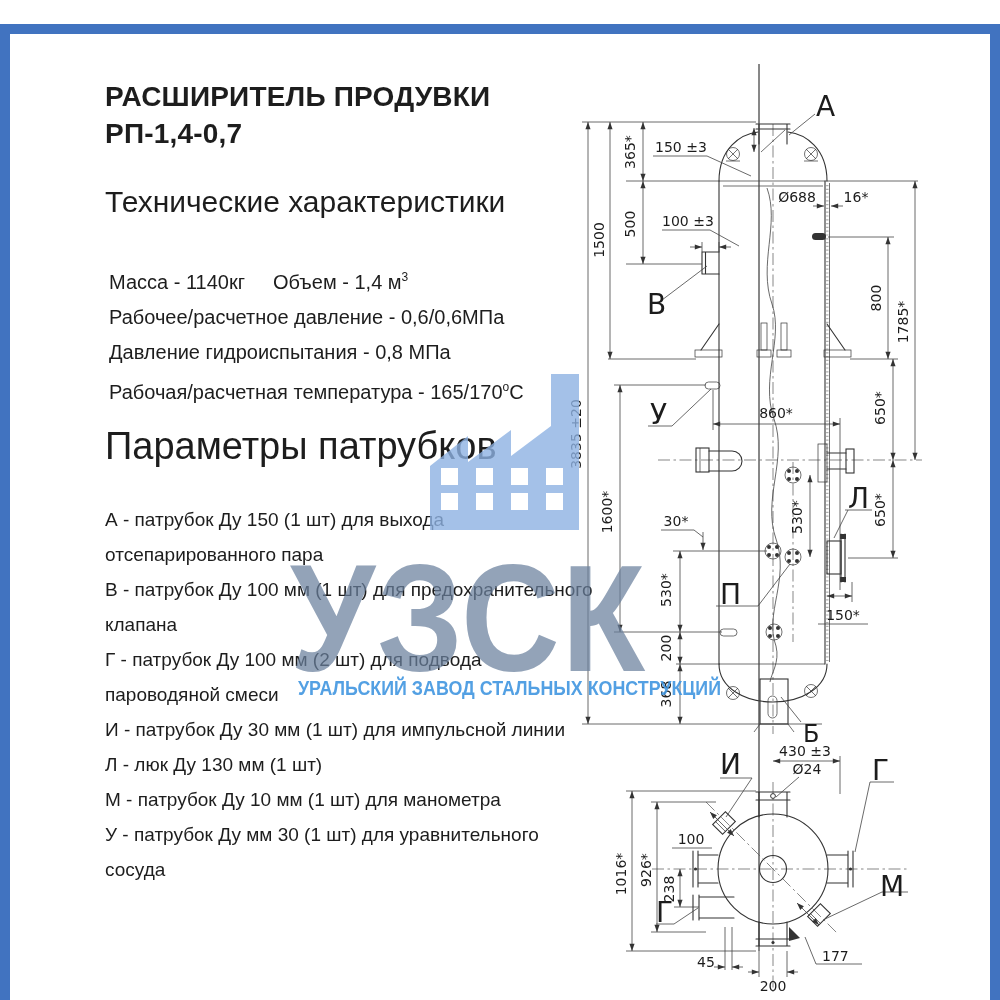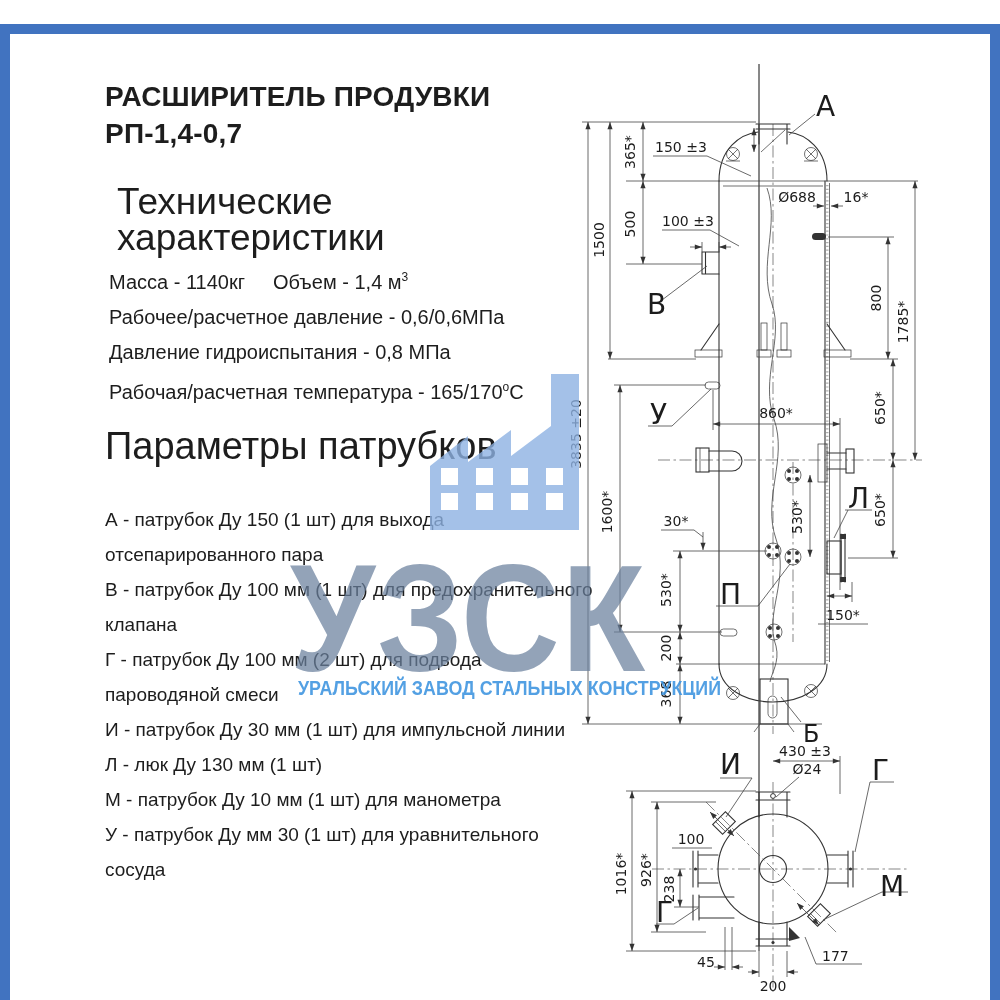--- a/index.html
+++ b/index.html
@@ -2,21 +2,21 @@
 <html><head>
 <meta charset="utf-8">
 <style>
   html,body{margin:0;padding:0;background:#fff;}
   .page{position:relative;width:1000px;height:1000px;background:#fff;
         border:10px solid #4173c0;box-sizing:border-box;overflow:hidden;
         font-family:"Liberation Sans",sans-serif;color:#1d1d1d;margin-top:24px;}
   
   .text-col{position:absolute;left:95px;top:0;width:500px;z-index:2;}
   .title{position:absolute;left:0;top:44px;font-size:28px;font-weight:bold;line-height:37px;letter-spacing:.2px;}
-  .h-specs{position:absolute;left:12px;top:150px;margin:0;font-size:37px;font-weight:400;line-height:36px;}
+  .h-specs{position:absolute;left:0;top:150px;margin:0;font-size:30px;font-weight:400;line-height:36px;}
   .spec-lines{position:absolute;left:4px;top:226px;font-size:20px;line-height:35px;white-space:nowrap;}
   .spec-gap{display:inline-block;width:28px;}
   .spec-line sup{font-size:12px;}
   .h-nozzles{position:absolute;left:0;top:392px;margin:0;font-size:38px;font-weight:400;line-height:40px;}
   .nozzle-list{position:absolute;left:0;top:468px;width:490px;margin:0;padding:0;list-style:none;
                font-size:19px;line-height:35px;}
   
   .drawing{position:absolute;left:555px;top:30px;width:445px;height:950px;z-index:1;}
   .ol{stroke:#333;stroke-width:1.1;fill:none;stroke-linecap:round;}
   .tl{stroke:#333;stroke-width:.7;fill:none;}

